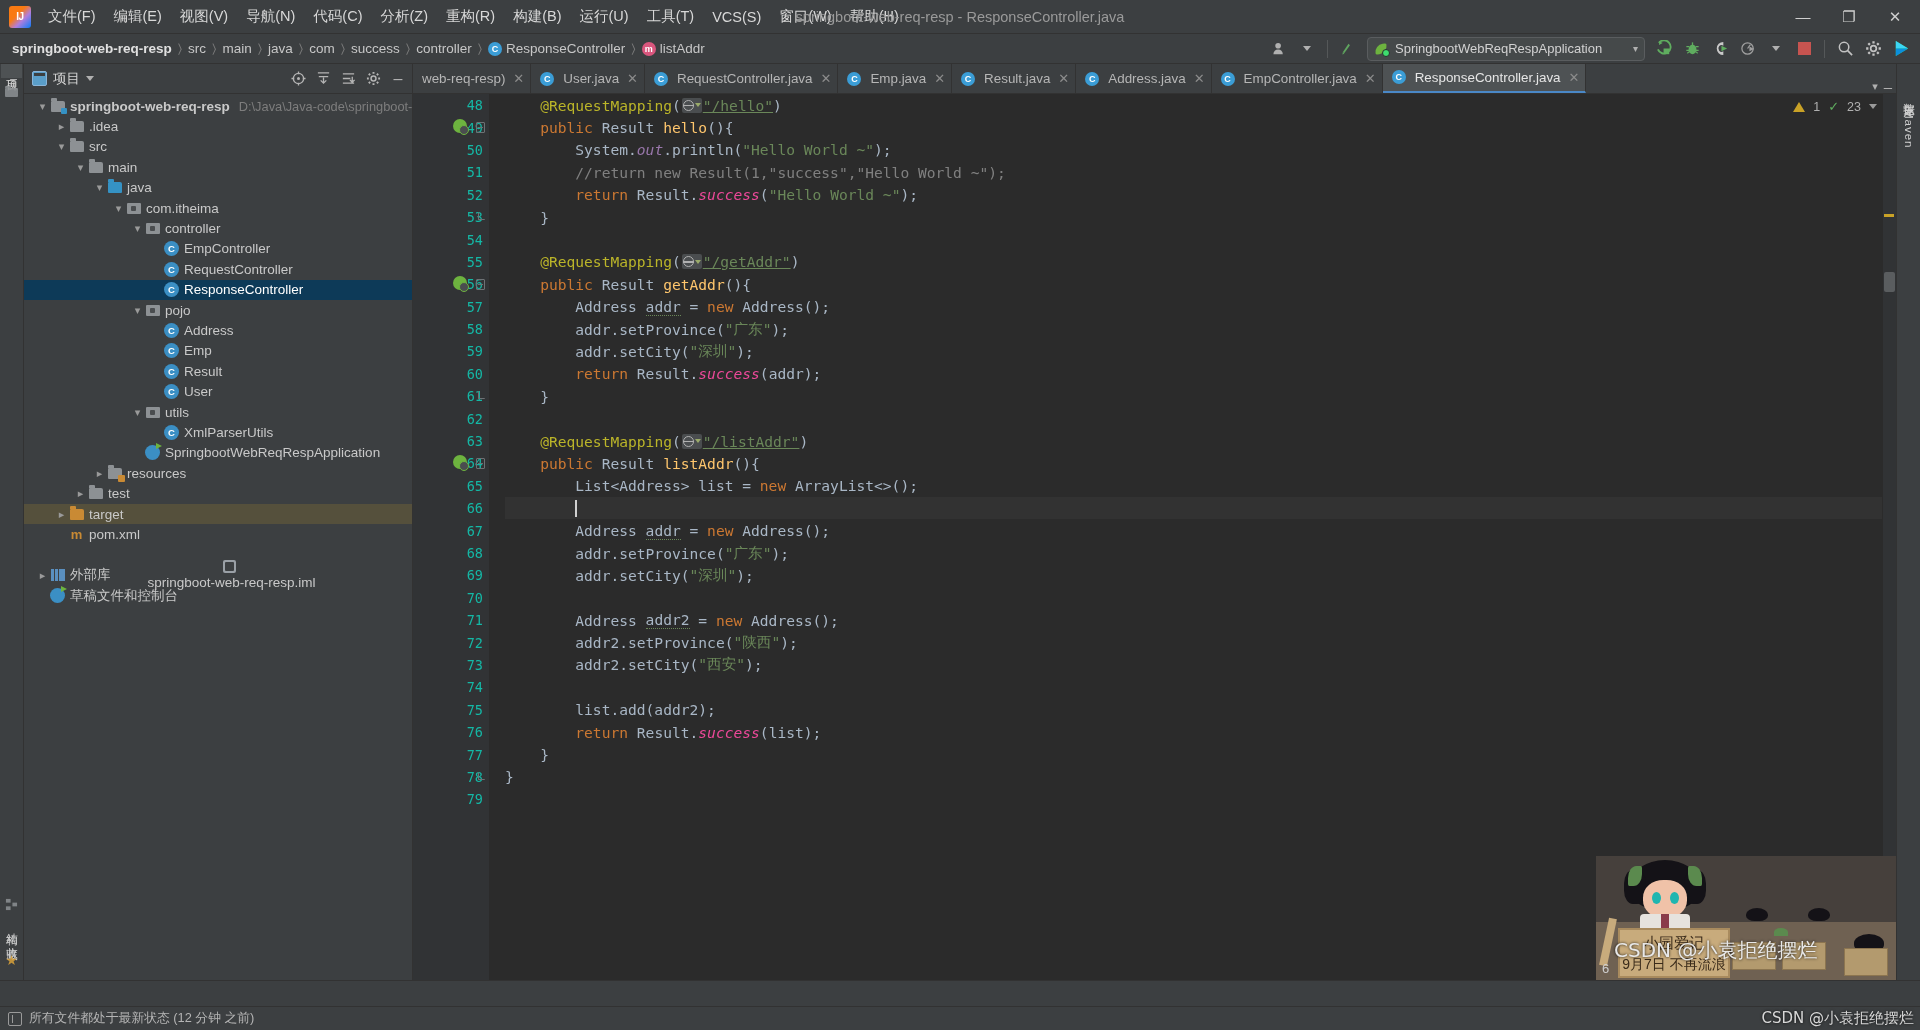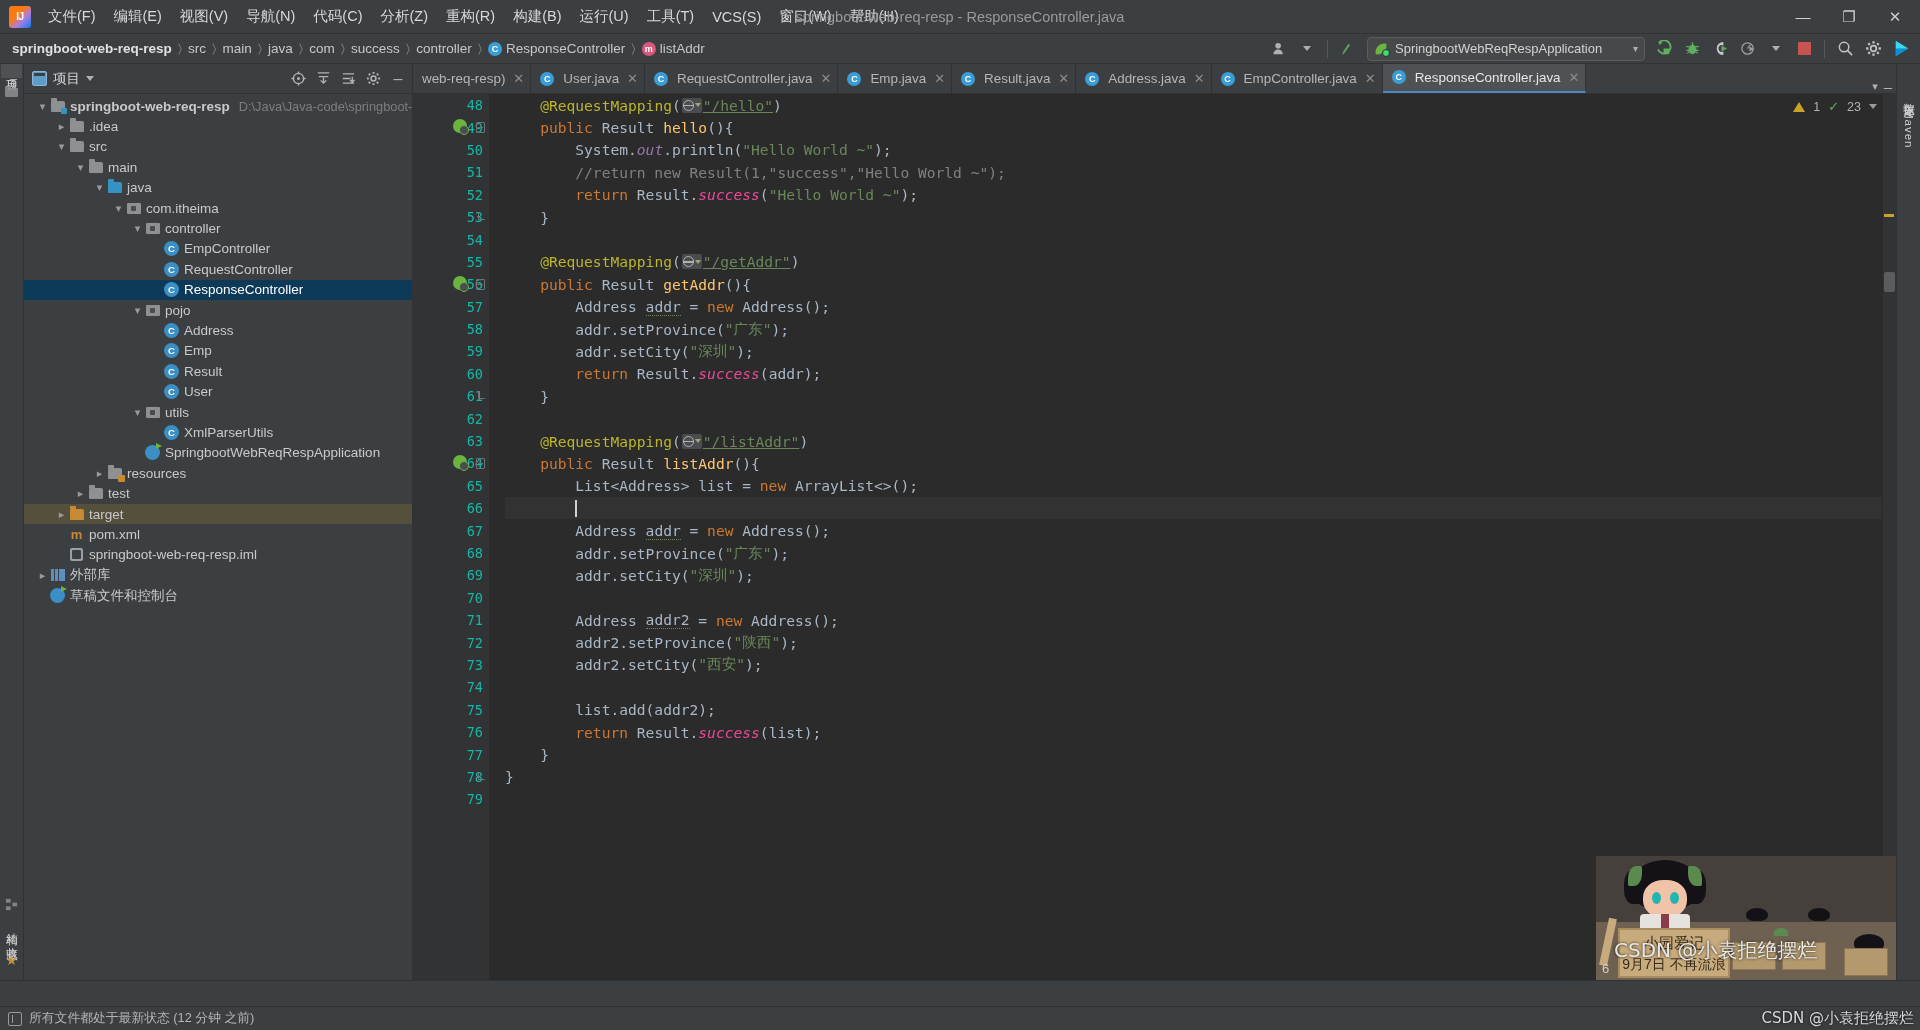--- a/index.html
+++ b/index.html
@@ -712,21 +712,21 @@
             </span>
             <span class="nlabel">target</span>
           </div>
           <div class="node" style="padding-left: 31px;">
             <span class="arrow "></span>
             <span class="nicon">
               <span class="mvnico">m</span>
             </span>
             <span class="nlabel">pom.xml</span>
           </div>
-          <div class="node" style="padding-left: 31px;">
+          <div class="node" style="padding-left: 31px; flex-direction: column;">
             <span class="arrow "></span>
             <span class="nicon">
               <span class="imlico"></span>
             </span>
             <span class="nlabel">springboot-web-req-resp.iml</span>
           </div>
           <div class="node" style="padding-left: 12px;">
             <span class="arrow right"></span>
             <span class="nicon">
               <span class="libico"></span>

